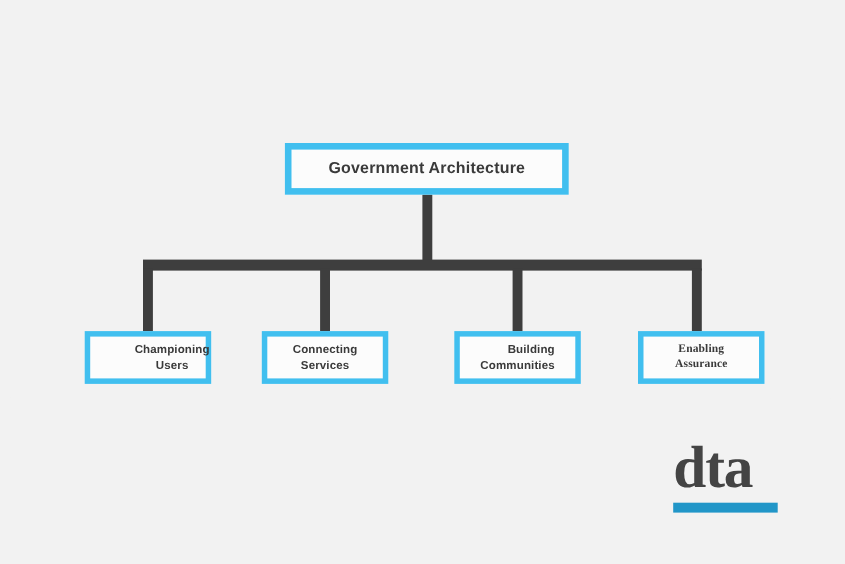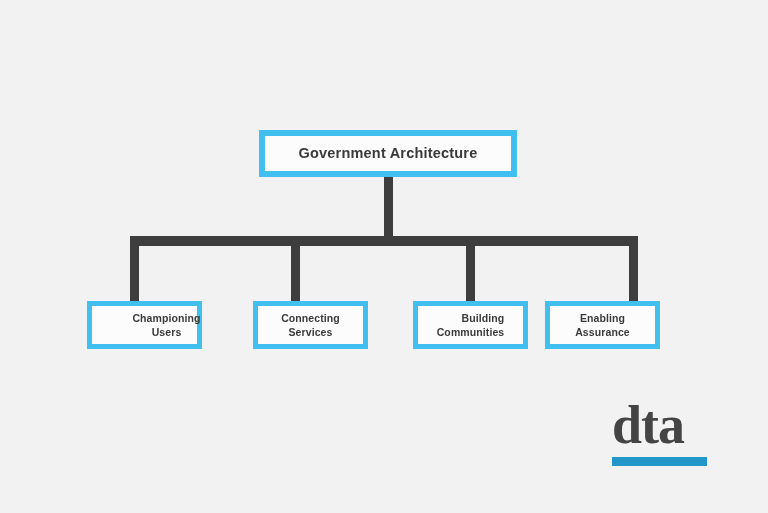--- a/index.html
+++ b/index.html
@@ -81,24 +81,24 @@
     border-width: 5px;
   }
   .node-child .node-label {
     font-size: 10.5px;
     font-weight: bold;
     color: #3a3a3a;
     line-height: 1.35;
     letter-spacing: 0.1px;
     white-space: pre-line;
   }
-  #node-child-0 { left: 87px; padding-left: 44px; }
-  #node-child-1 { left: 253px; text-align: center; }
+  #node-child-0 { left: 77px; padding-left: 44px; }
+  #node-child-1 { left: 238px; text-align: center; }
   #node-child-2 { left: 413px; text-align: right; }
-  #node-child-3 { left: 545px; }
+  #node-child-3 { left: 580px; font-family: Liberation Serif, serif; }
 
   
   #logo {
     position: absolute;
     left: 612px;
     top: 400px;
     width: 96px;
   }
   #logo-wordmark {
     font-family: Liberation Serif, serif;

